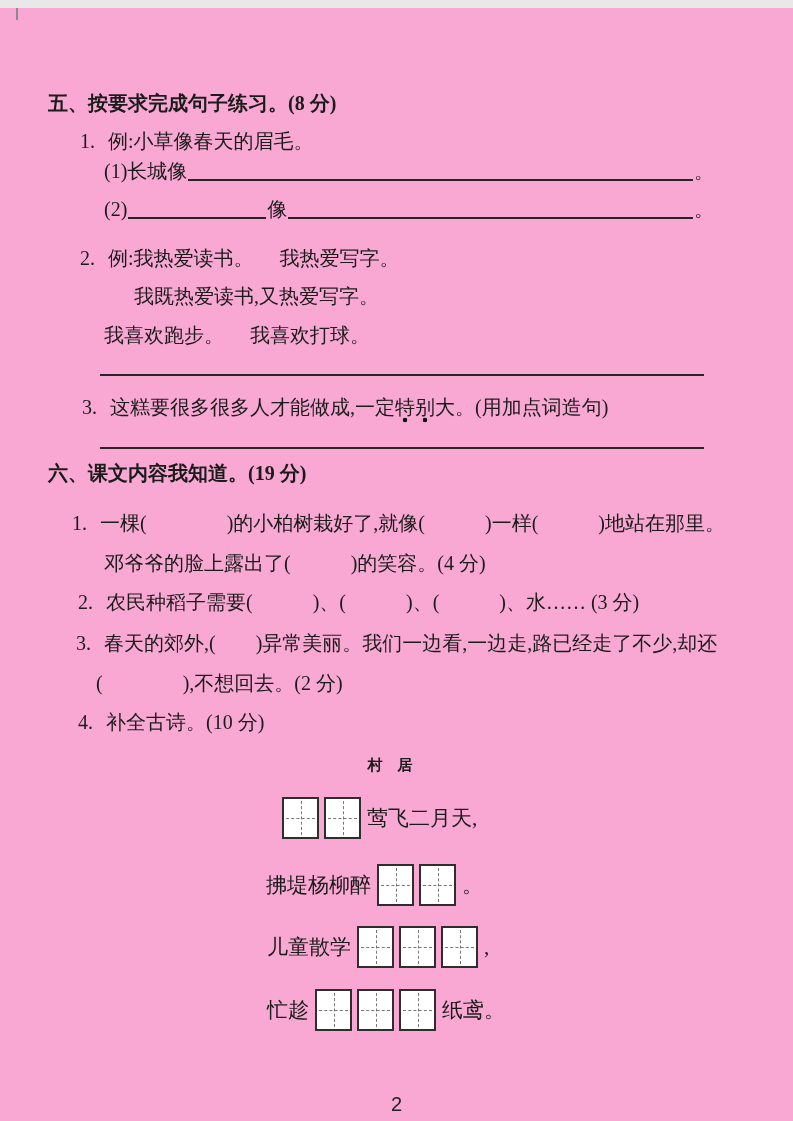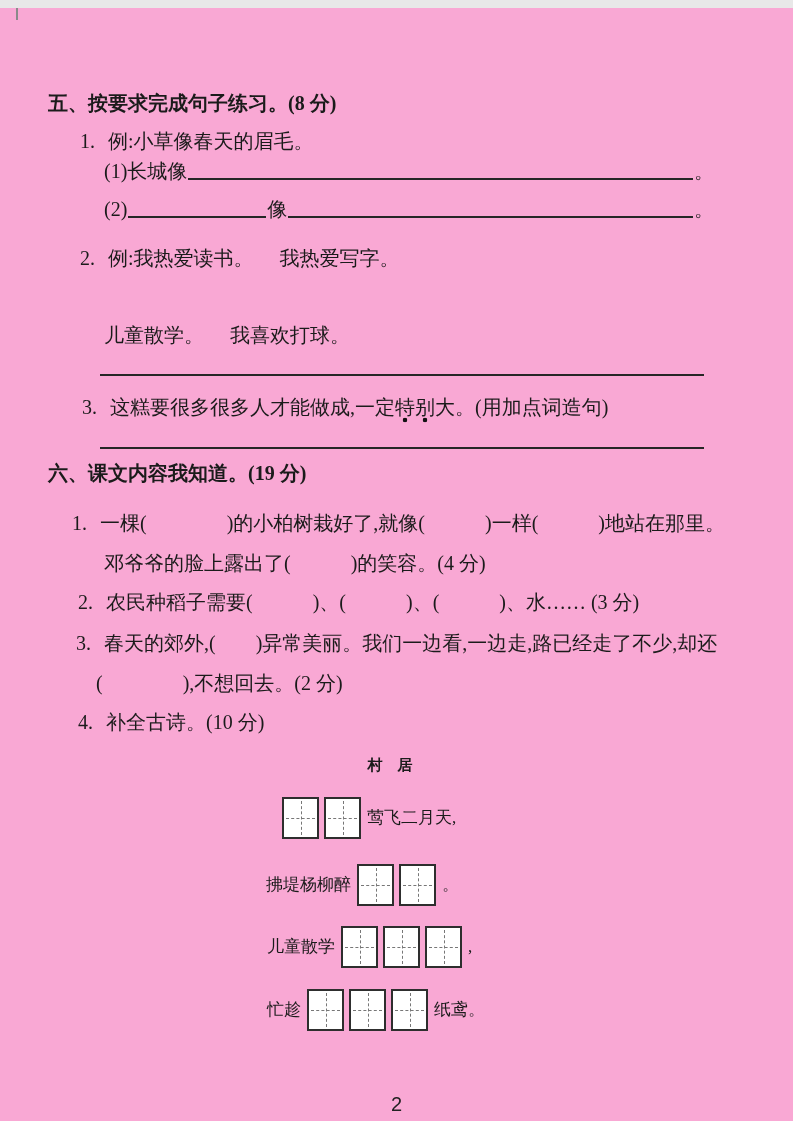--- a/index.html
+++ b/index.html
@@ -21,21 +21,21 @@
   .heading {
     font-family:"Liberation Sans","DejaVu Sans",sans-serif;
     font-weight:bold;
   }
   .heading .pts {
     font-family:"Liberation Serif","DejaVu Serif",serif;
     font-weight:bold;
   }
   .num { display:inline-block; min-width:22px; margin-right:6px; }
   .gap { margin-left:26px; }
-  .blankline { display:flex; align-items:flex-start; }
+  .blankline { display:flex; align-items:center; }
   .blankline .lbl { flex:0 0 auto; }
   .fill {
     flex:1 1 auto;
     border-bottom:2px solid #262626;
     height:20px;
     margin:0 1px 2px 1px;
   }
   .fill.fixed { flex:0 0 138px; }
   .hline {
     position:absolute;
@@ -62,21 +62,21 @@
     text-align:center;
     font-family:"Liberation Sans","DejaVu Sans",sans-serif;
     font-weight:bold;
     font-size:15px;
     line-height:26px;
   }
   .poem-row {
     position:absolute;
     display:flex;
     align-items:center;
-    font-size:17px;
+    font-size:21px;
     line-height:24px;
   }
   .poem-row > * + * { margin-left:6px; }
   .boxgroup { display:flex; }
   .boxgroup > * + * { margin-left:5px; }
   .tian {
     width:37px; height:42px;
     box-sizing:border-box;
     border:2px solid #2e2e2e;
     position:relative;
@@ -130,23 +130,26 @@
     <span class="fill fixed"></span>
     <span class="lbl">像</span>
     <span class="fill"></span>
     <span class="lbl">。</span>
   </div>
 
   <div class="row" style="top:237px;left:80px">
     <span class="num">2.</span><span>例:我热爱读书。</span><span class="gap">我热爱写字。</span>
   </div>
 
+  <div class="row" style="top:275px;left:134px">
+    <span>我既热爱读书,又热爱写字。</span>
+  </div>
 
   <div class="row" style="top:314px;left:104px">
-    <span>儿童散学。</span><span class="gap">我喜欢打球。</span>
+    <span>我喜欢跑步。</span><span class="gap">我喜欢打球。</span>
   </div>
 
   <div class="hline" style="top:366px;left:100px;width:604px"></div>
 
   <div class="row" style="top:386px;left:82px">
     <span class="num">3.</span><span>这糕要很多很多人才能做成,一定</span><span class="dots">特别</span><span>大。(用加点词造句)</span>
   </div>
 
   <div class="hline" style="top:439px;left:100px;width:604px"></div>
 

